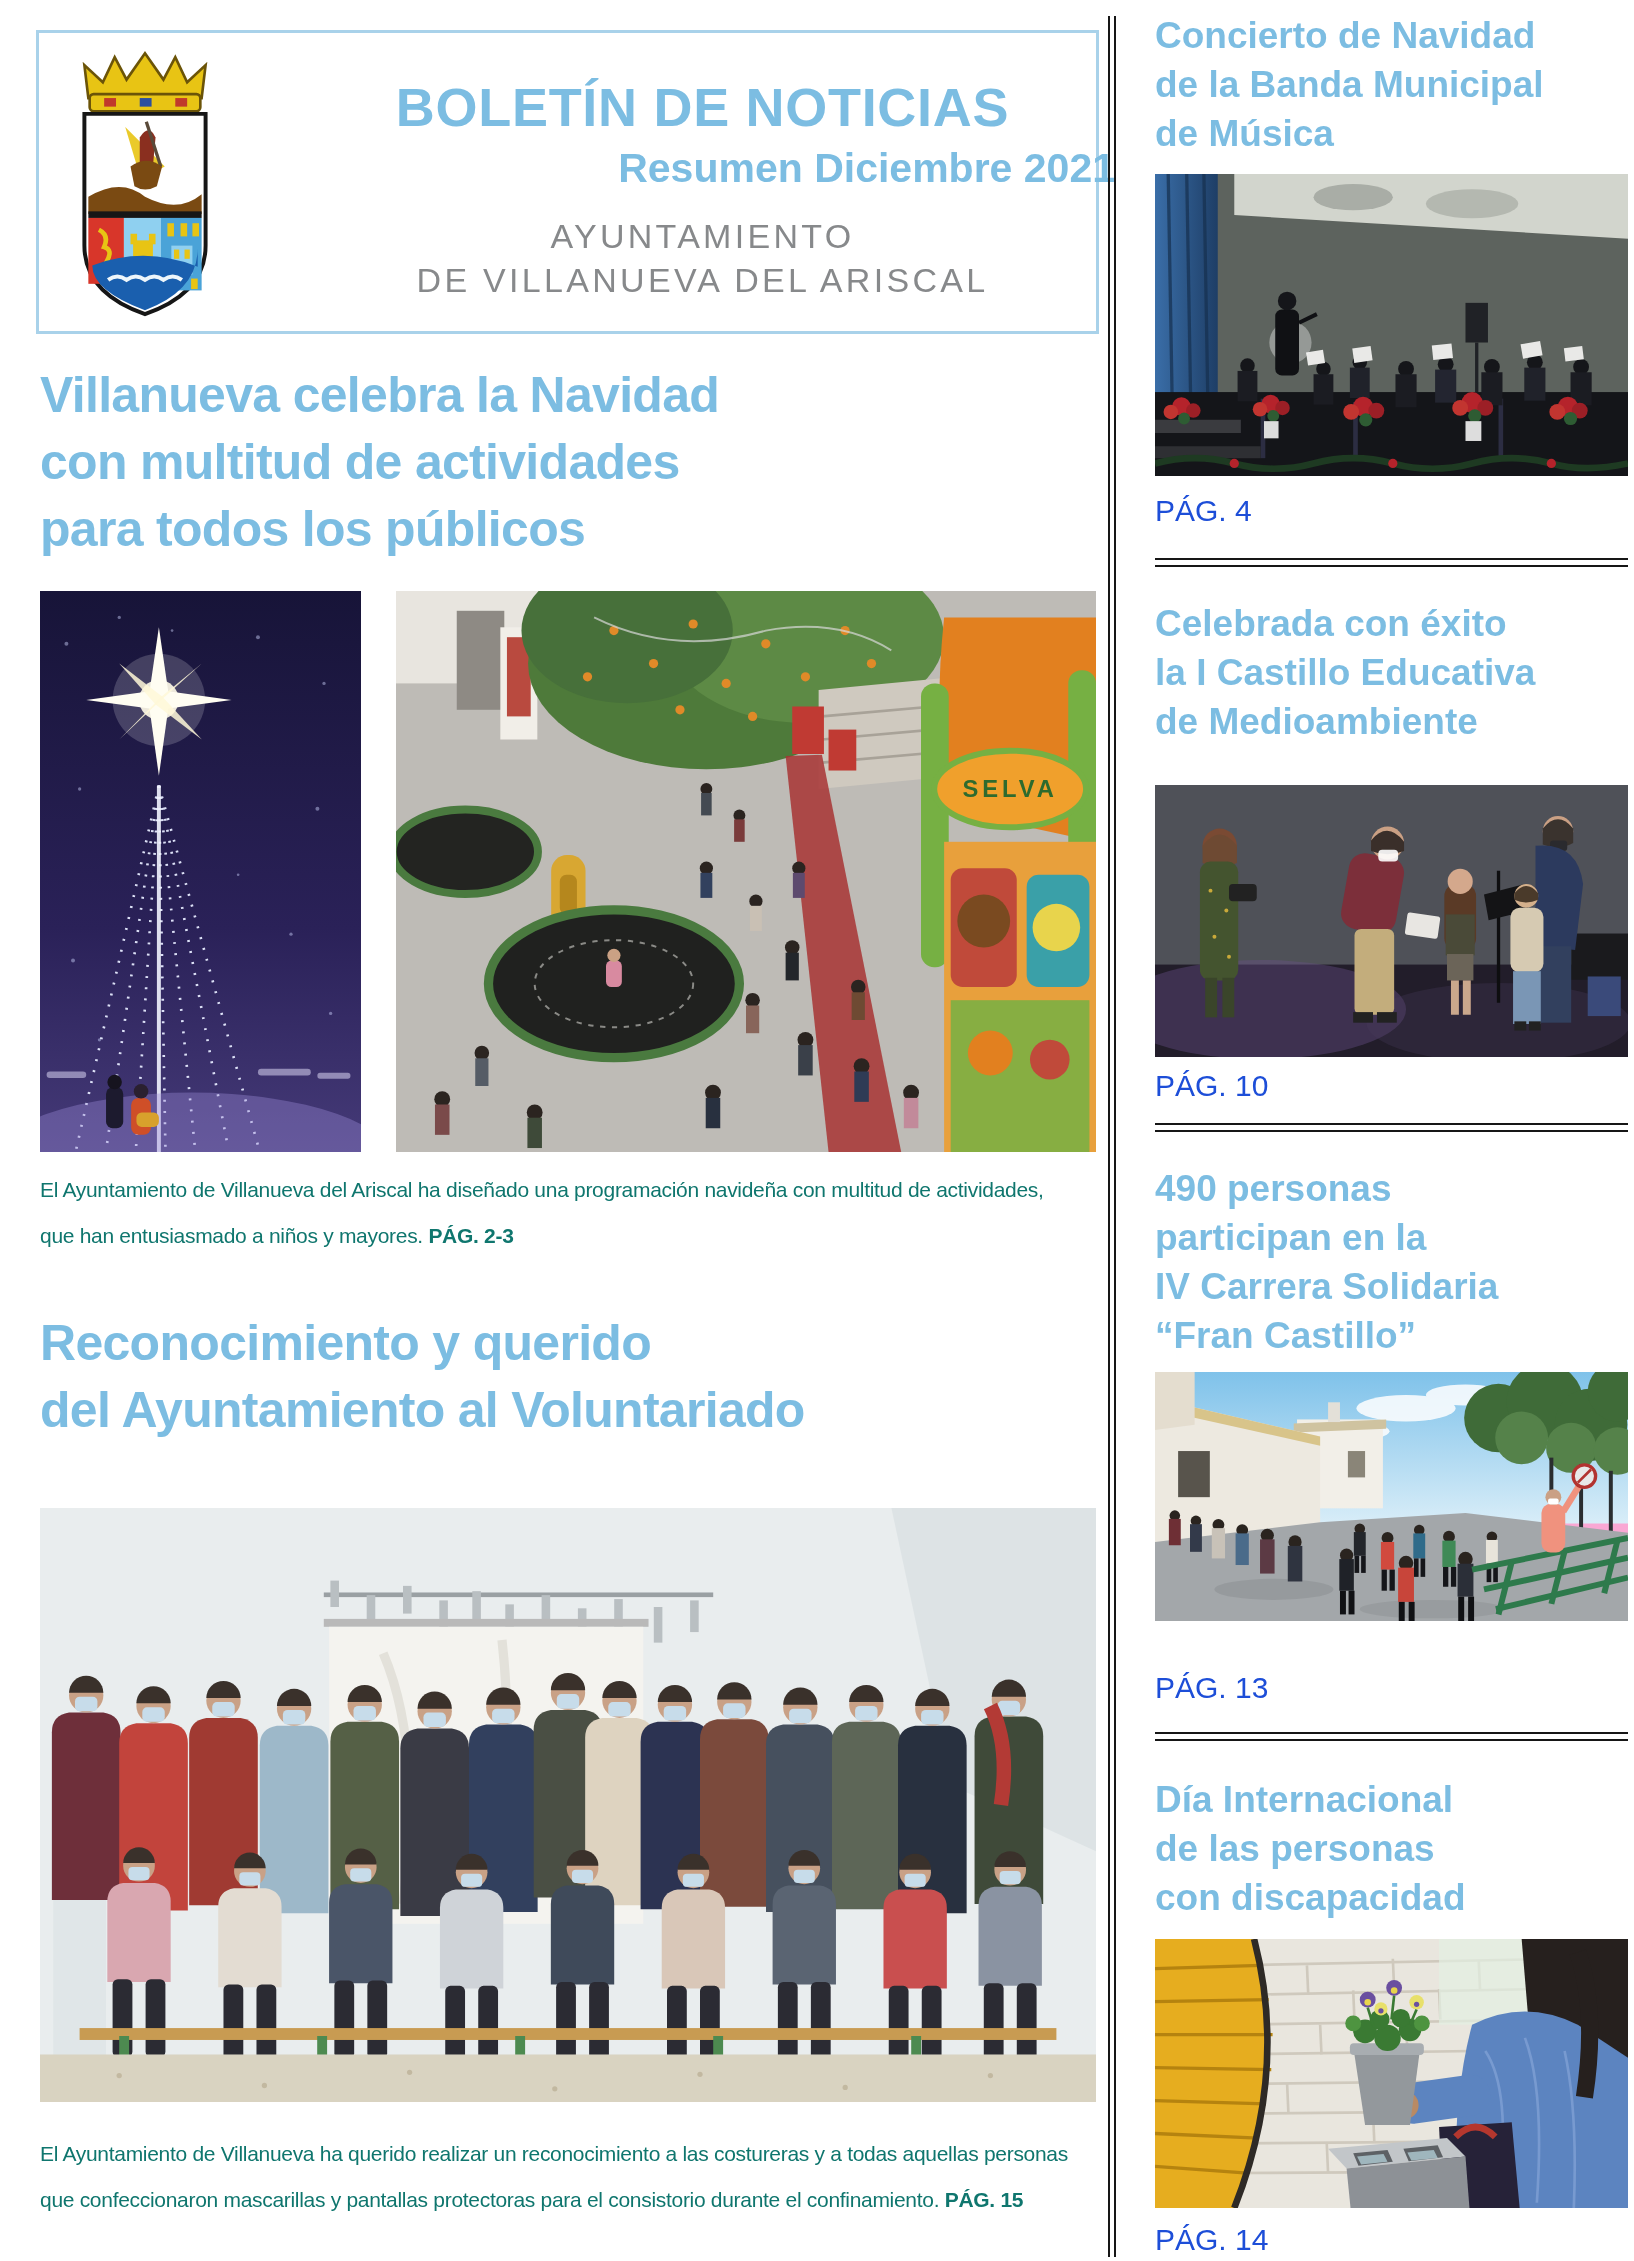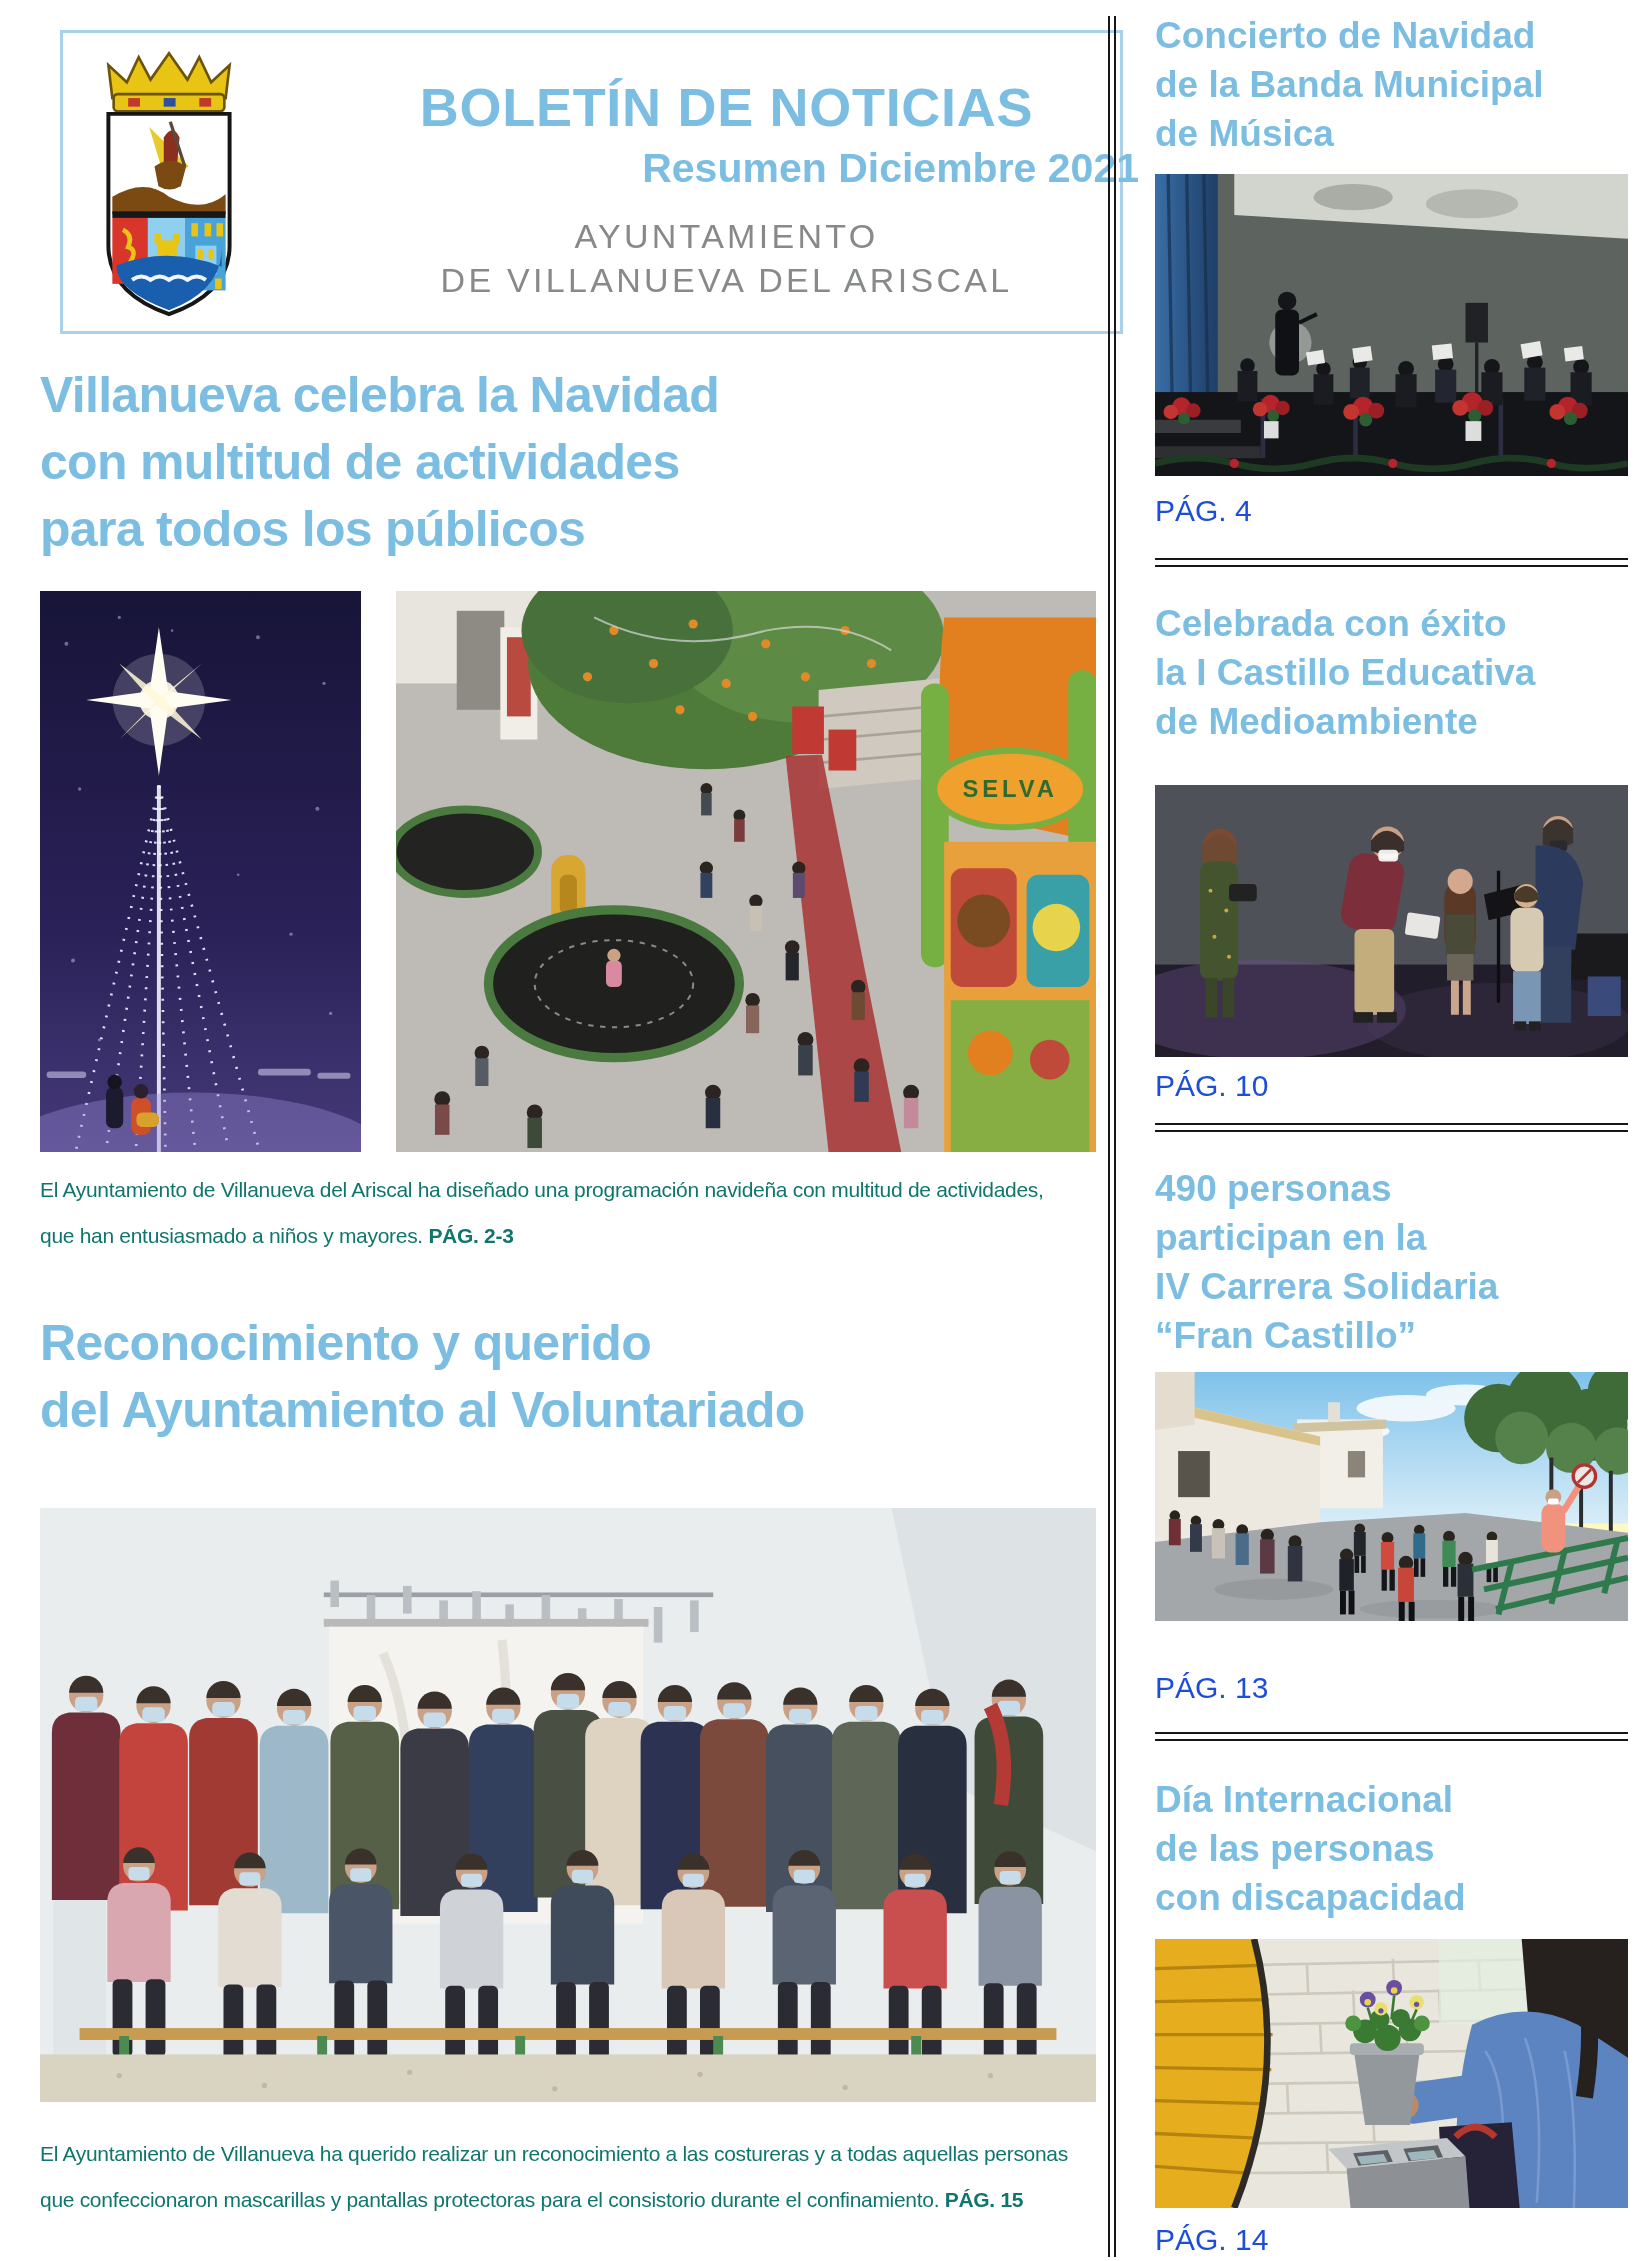--- a/index.html
+++ b/index.html
@@ -1,38 +1,38 @@
 <!DOCTYPE html>
 <html style="font-size:10.6px"><head>
 <meta charset="utf-8">
 <style>
   html,body{margin:0;padding:0;background:#ffffff;}
   .page{position:relative;width:1634px;height:2261px;background:#fff;overflow:hidden;
         font-family:"Liberation Sans",sans-serif;color:#1d1d1f;}
   .abs{position:absolute;}
   
-  .hbox{left:36px;top:30px;width:1057px;height:298px;border:3.3px solid #a9d2ea;background:#fff;margin-left:24px;}
+  .hbox{left:36px;top:30px;width:1057px;height:298px;border:3.3px solid #a9d2ea;background:#fff;}
   .logo{left:59px;top:46px;width:166px;height:272px;}
   .htext{left:251px;top:41px;width:825px;text-align:center;}
   .htitle{font-size:54px;font-weight:bold;color:#7cbde2;letter-spacing:0.7px;line-height:66px;}
   .hsub{font-size:41px;font-weight:bold;color:#7cbde2;line-height:57px;text-align:right;}
   .horg{font-size:34px;color:#87898b;letter-spacing:3.3px;line-height:44px;white-space:pre-line;margin-top:17px;}
   
   .head-main{font-size:50px;line-height:67px;font-weight:bold;color:#7cbde2;
              letter-spacing:-0.7px;white-space:pre-line;}
   .head-side{font-size:37px;line-height:49px;font-weight:bold;color:#7cbde2;white-space:pre-line;}
   
   .para{font-size:21px;line-height:46px;color:#0f766e;letter-spacing:-0.3px;}
   .pref{font-weight:bold;}
   .pglabel{font-size:30px;color:#1d4ed8;}
   
   .vrule{left:1108px;top:16px;height:2241px;width:4px;
          border-left:2px solid #161616;border-right:2px solid #161616;}
   .hrule{height:5.3px;border-top:2px solid #161616;border-bottom:2px solid #161616;width:473px;left:1155px;}
-  .photo{overflow:hidden;background:#fef9c3;}
+  .photo{overflow:hidden;background:#f9a8d4;}
   .photo svg{display:block;width:100%;height:100%;}
   .side-x{left:1155px;width:473px;}
 </style>
 </head>
 <body>
 
 <div class="page">
 
   <div class="abs hbox">
     <div class="abs logo" style="left:23px;top:14.5px;">

